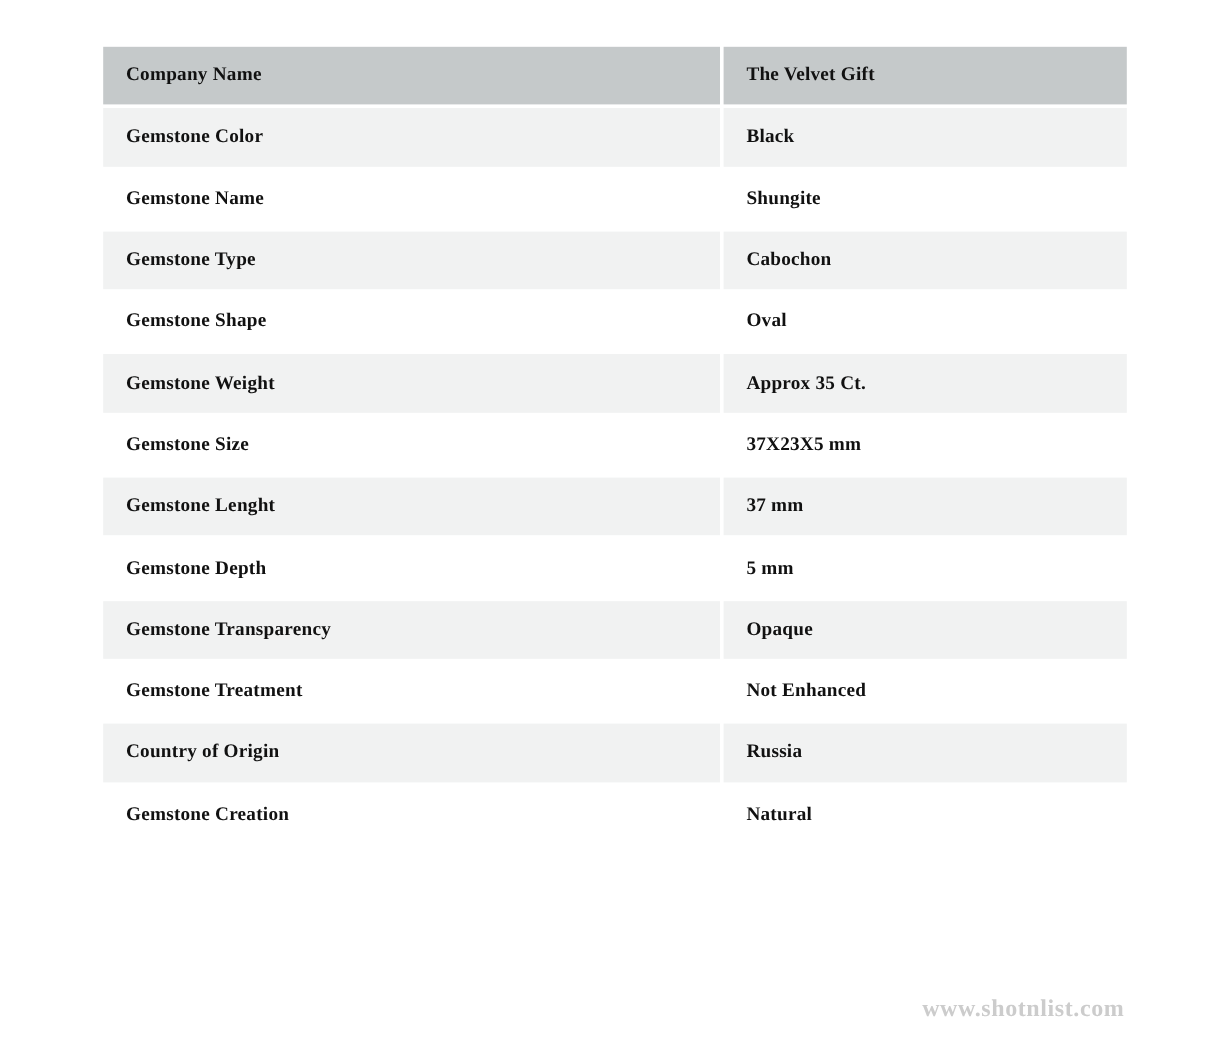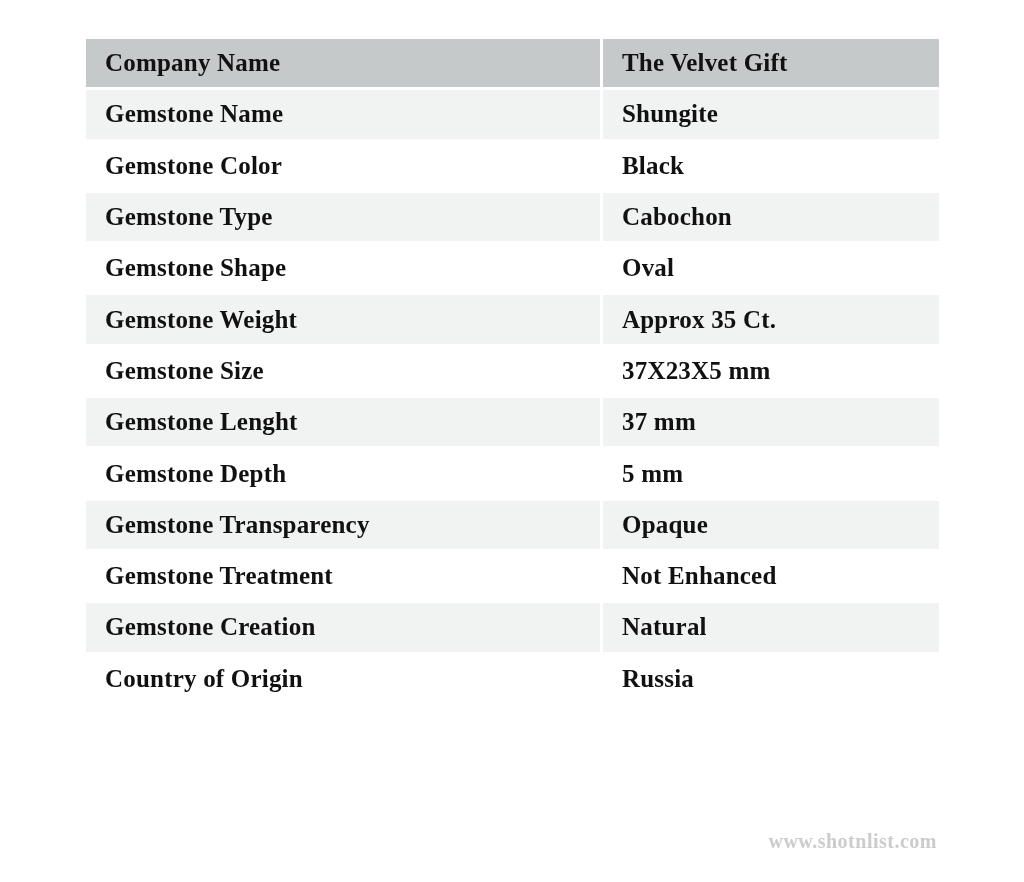--- a/index.html
+++ b/index.html
@@ -30,21 +30,21 @@
     width: 859px;
   }
   table.spec-table th,
   table.spec-table td {
     height: 48.3px;
     vertical-align: middle;
     text-align: left;
     padding: 0 8px 0 19px;
     box-sizing: border-box;
     font-weight: 700;
-    font-size: 25px;
+    font-size: 16px;
     letter-spacing: 0.2px;
     color: #111111;
     white-space: nowrap;
     overflow: hidden;
     margin-left: 12px;
   }
   col.label-col  { width: 514px; }
   col.value-col  { width: 336px; }
   thead th {
     background: var(--header-bg, #c5c9ca);
@@ -80,27 +80,27 @@
         <col class="value-col">
       </colgroup>
       <thead>
         <tr>
           <th>Company Name</th>
           <th>The Velvet Gift</th>
         </tr>
       </thead>
       <tbody>
   <tr>
-    <td>Gemstone Name</td>
-    <td>Shungite</td>
+    <td>Gemstone Color</td>
+    <td>Black</td>
   </tr>
 
   <tr>
-    <td>Gemstone Color</td>
-    <td>Black</td>
+    <td>Gemstone Name</td>
+    <td>Shungite</td>
   </tr>
 
   <tr>
     <td>Gemstone Type</td>
     <td>Cabochon</td>
   </tr>
 
   <tr>
     <td>Gemstone Shape</td>
     <td>Oval</td>
@@ -131,27 +131,27 @@
     <td>Gemstone Transparency</td>
     <td>Opaque</td>
   </tr>
 
   <tr>
     <td>Gemstone Treatment</td>
     <td>Not Enhanced</td>
   </tr>
 
   <tr>
-    <td>Gemstone Creation</td>
-    <td>Natural</td>
+    <td>Country of Origin</td>
+    <td>Russia</td>
   </tr>
 
   <tr>
-    <td>Country of Origin</td>
-    <td>Russia</td>
+    <td>Gemstone Creation</td>
+    <td>Natural</td>
   </tr>
 
 </tbody>
     </table>
   </div>
 
   <div class="watermark">www.shotnlist.com</div>
 
 </div>
 

